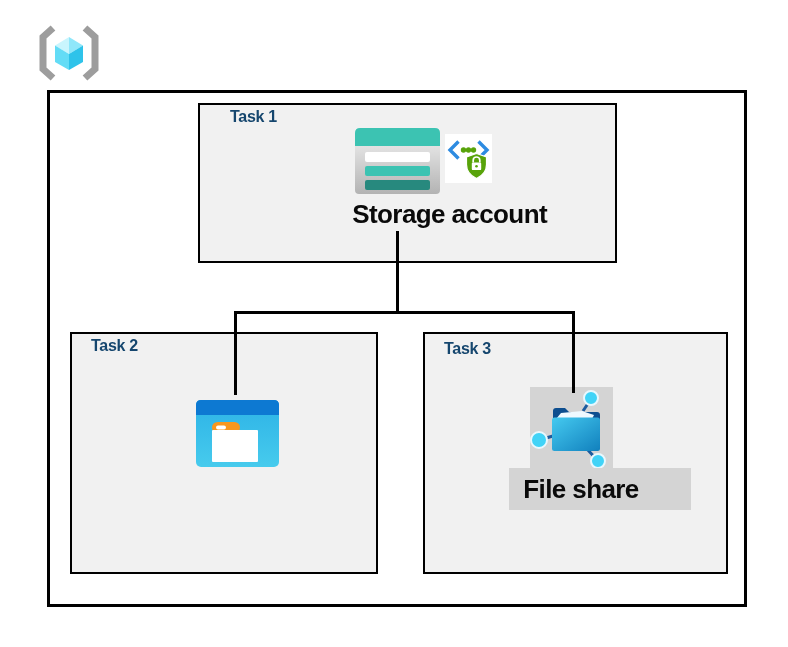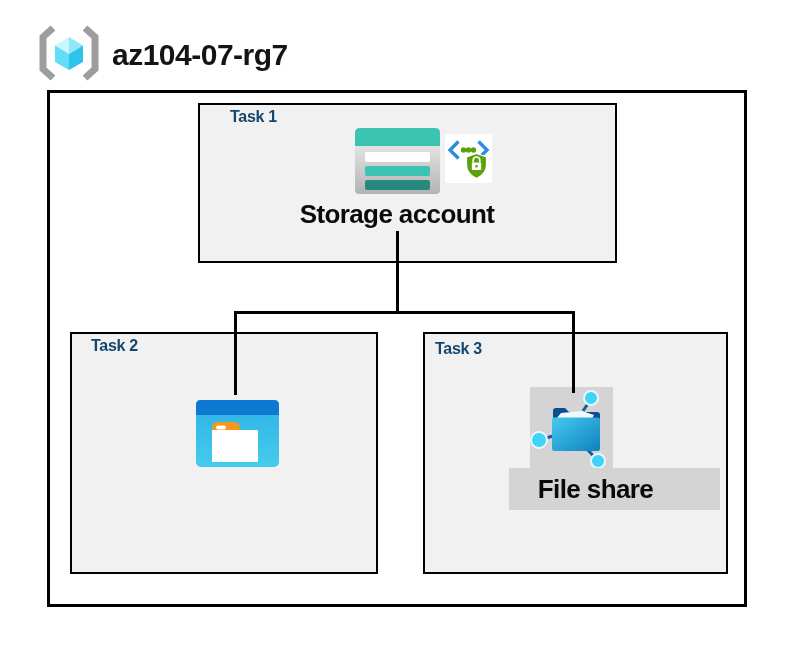--- a/index.html
+++ b/index.html
@@ -24,41 +24,41 @@
   .t1 { left:198px; top:103px; width:415px; height:156px; }
   .t2 { left:70px;  top:332px; width:304px; height:238px; }
   .t3 { left:423px; top:332px; width:301px; height:238px; }
 
   .task-label {
     font-size:16px; font-weight:bold; color:#15466e; white-space:nowrap;
     letter-spacing:-0.3px;
   }
   .lbl-t1 { left:230px; top:108px; }
   .lbl-t2 { left:91px;  top:337px; }
-  .lbl-t3 { left:435px; top:340px; }
+  .lbl-t3 { left:444px; top:340px; }
 
   
   .line { background:#000; }
   .v1 { left:396px; top:231px; width:3px;  height:83px; }
   .hz { left:234px; top:311px; width:341px; height:3px; }
   .v2 { left:234px; top:311px; width:3px;  height:84px; }
   .v3 { left:572px; top:311px; width:3px;  height:82px; }
 
   
   .res-label {
-    font-size:26px; font-weight:bold; color:#0a0a0a; text-align:center;
+    font-size:26px; font-weight:bold; color:#0a0a0a; text-align:right;
     letter-spacing:-0.6px; white-space:nowrap;
   }
   .lbl-storage { left:247px; top:199px; width:300px; }
   .lbl-blob    { left:88px;  top:485px; width:300px; }
 
   
   .gray-square { left:530px; top:387px; width:83px; height:81px; background:#d4d4d4; }
   .gray-label  {
-    left:509px; top:468px; width:211px; height:42px; background:#d4d4d4;
+    left:509px; top:468px; width:182px; height:42px; background:#d4d4d4;
     display:flex; align-items:center; justify-content:center; padding-right:38px;
     box-sizing:border-box;
   }
   .gray-label .res-label { position:static; }
 
   
   .storage-icon  { left:355px; top:128px; }
   .endpoint-icon { left:445px; top:134px; }
   .blob-icon     { left:196px; top:400px; }
   .file-icon     { left:530px; top:386px; }
@@ -69,21 +69,20 @@
 <div class="canvas">
 
   <svg class="abs rg-icon" width="66" height="58" viewBox="0 0 66 58">
     <polyline points="17,4 7,13 7,45 17,54" fill="none" stroke="#9d9d9d" stroke-width="7"></polyline>
     <polyline points="49,4 59,13 59,45 49,54" fill="none" stroke="#9d9d9d" stroke-width="7"></polyline>
     <polygon points="33,13 19,21.5 33,30" fill="#c9f5fd"></polygon>
     <polygon points="33,13 47,21.5 33,30" fill="#8fe7fa"></polygon>
     <polygon points="19,21.5 33,30 33,46 19,38" fill="#63dcf6"></polygon>
     <polygon points="47,21.5 33,30 33,46 47,38" fill="#2ec3ea"></polygon>
   </svg>
-  <div class="abs rg-title">az104-07-rg7</div>
 
   <div class="abs outer-box"></div>
 
   <div class="abs task-box t1"></div>
   <div class="abs task-box t2"></div>
   <div class="abs task-box t3"></div>
 
   <div class="abs gray-square"></div>
 
   <div class="abs line v1"></div>

